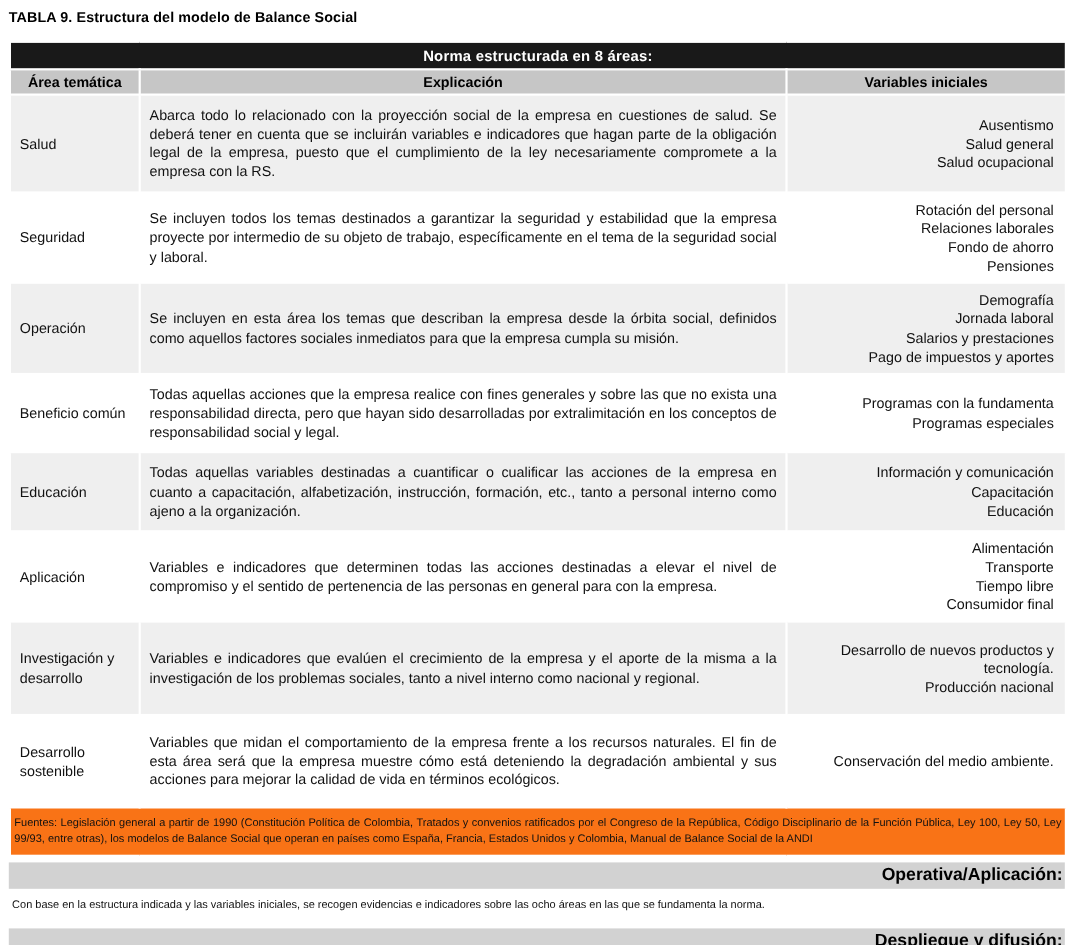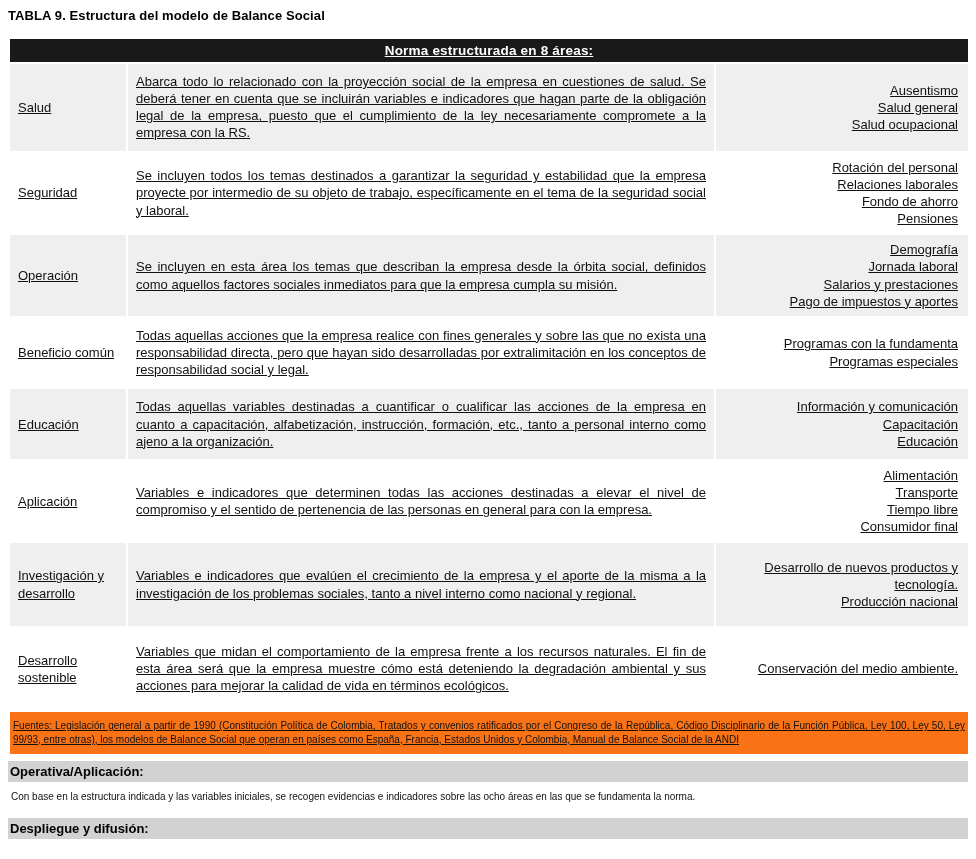--- a/index.html
+++ b/index.html
@@ -20,21 +20,20 @@
     color: #000000;
   }
 
   table.main-table {
     width: 960px;
     border-collapse: collapse;
     table-layout: fixed;
   }
   table.main-table th, table.main-table td {
     border: 2px solid #ffffff;
-    text-decoration: underline;
   }
 
   .black-header {
     background: #191919;
     color: #ffffff;
     font-size: 13.5px;
     font-weight: bold;
     text-align: center;
     padding: 4px 2px;
     letter-spacing: 0.2px;
@@ -79,23 +78,23 @@
     font-size: 10px;
     line-height: 1.35;
     padding: 7px 3px 8px 3px;
     vertical-align: top;
   }
 
   .section { width: 960px; }
   .section-header {
     background: #d2d2d2;
     color: #000000;
-    font-size: 13px;
-    font-weight: bold;
-    text-align: left;
+    font-size: 16px;
+    font-weight: bold;
+    text-align: right;
     padding: 3px 2px;
     margin-top: 5px;
   }
   .section-text {
     font-size: 10px;
     line-height: 1.35;
     padding: 8px 3px 9px 3px;
     text-align: justify;
   }
 </style>
@@ -109,20 +108,25 @@
   <table class="main-table">
     <colgroup>
       <col class="c-area">
         <col class="c-expl">
         <col class="c-vars">
     </colgroup>
     <thead>
       <tr>
         <th colspan="3" class="black-header">Norma estructurada en 8 áreas:</th>
       </tr>
+      <tr class="col-headers">
+        <th>Área temática</th>
+        <th>Explicación</th>
+        <th>Variables iniciales</th>
+      </tr>
     </thead>
     <tbody>
       <tr class="row-odd">
         <td class="area">Salud</td>
         <td class="expl">Abarca todo lo relacionado con la proyección social de la empresa en cuestiones de salud. Se deberá tener en cuenta que se incluirán variables e indicadores que hagan parte de la obligación legal de la empresa, puesto que el cumplimiento de la ley necesariamente compromete a la empresa con la RS.</td>
         <td class="vars">
             <div>Ausentismo</div>
             <div>Salud general</div>
             <div>Salud ocupacional</div>
           </td>

